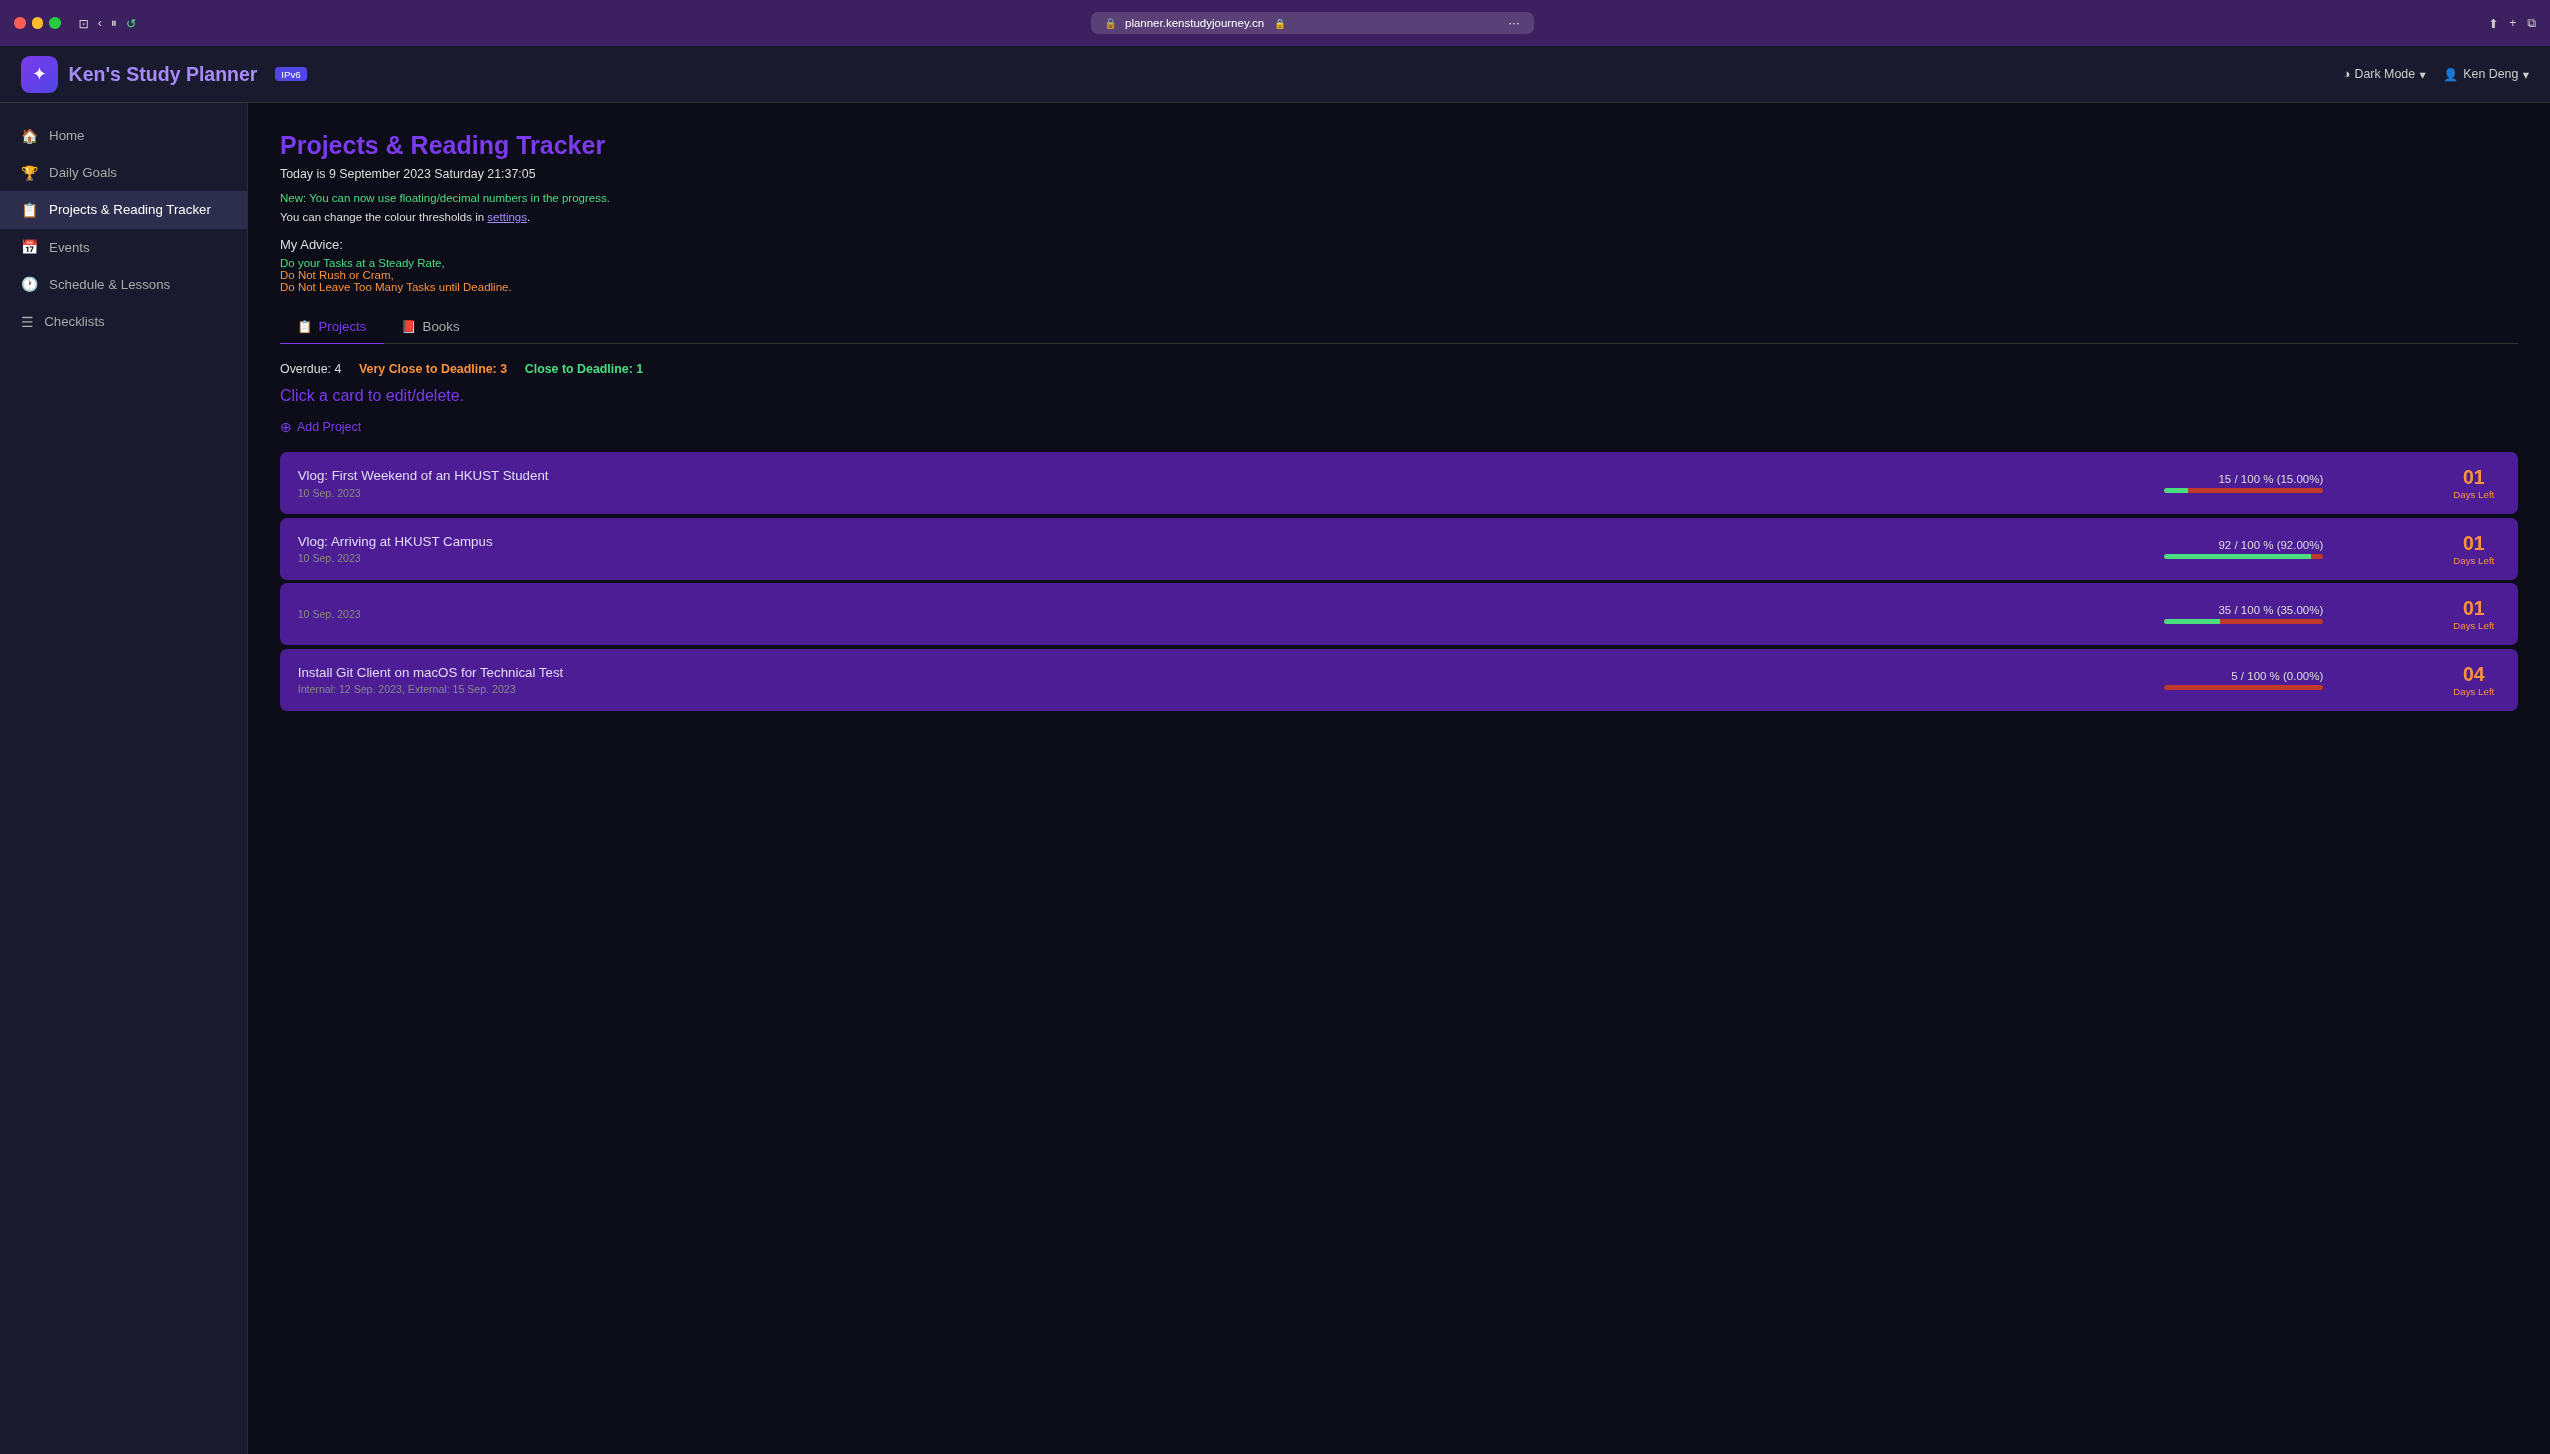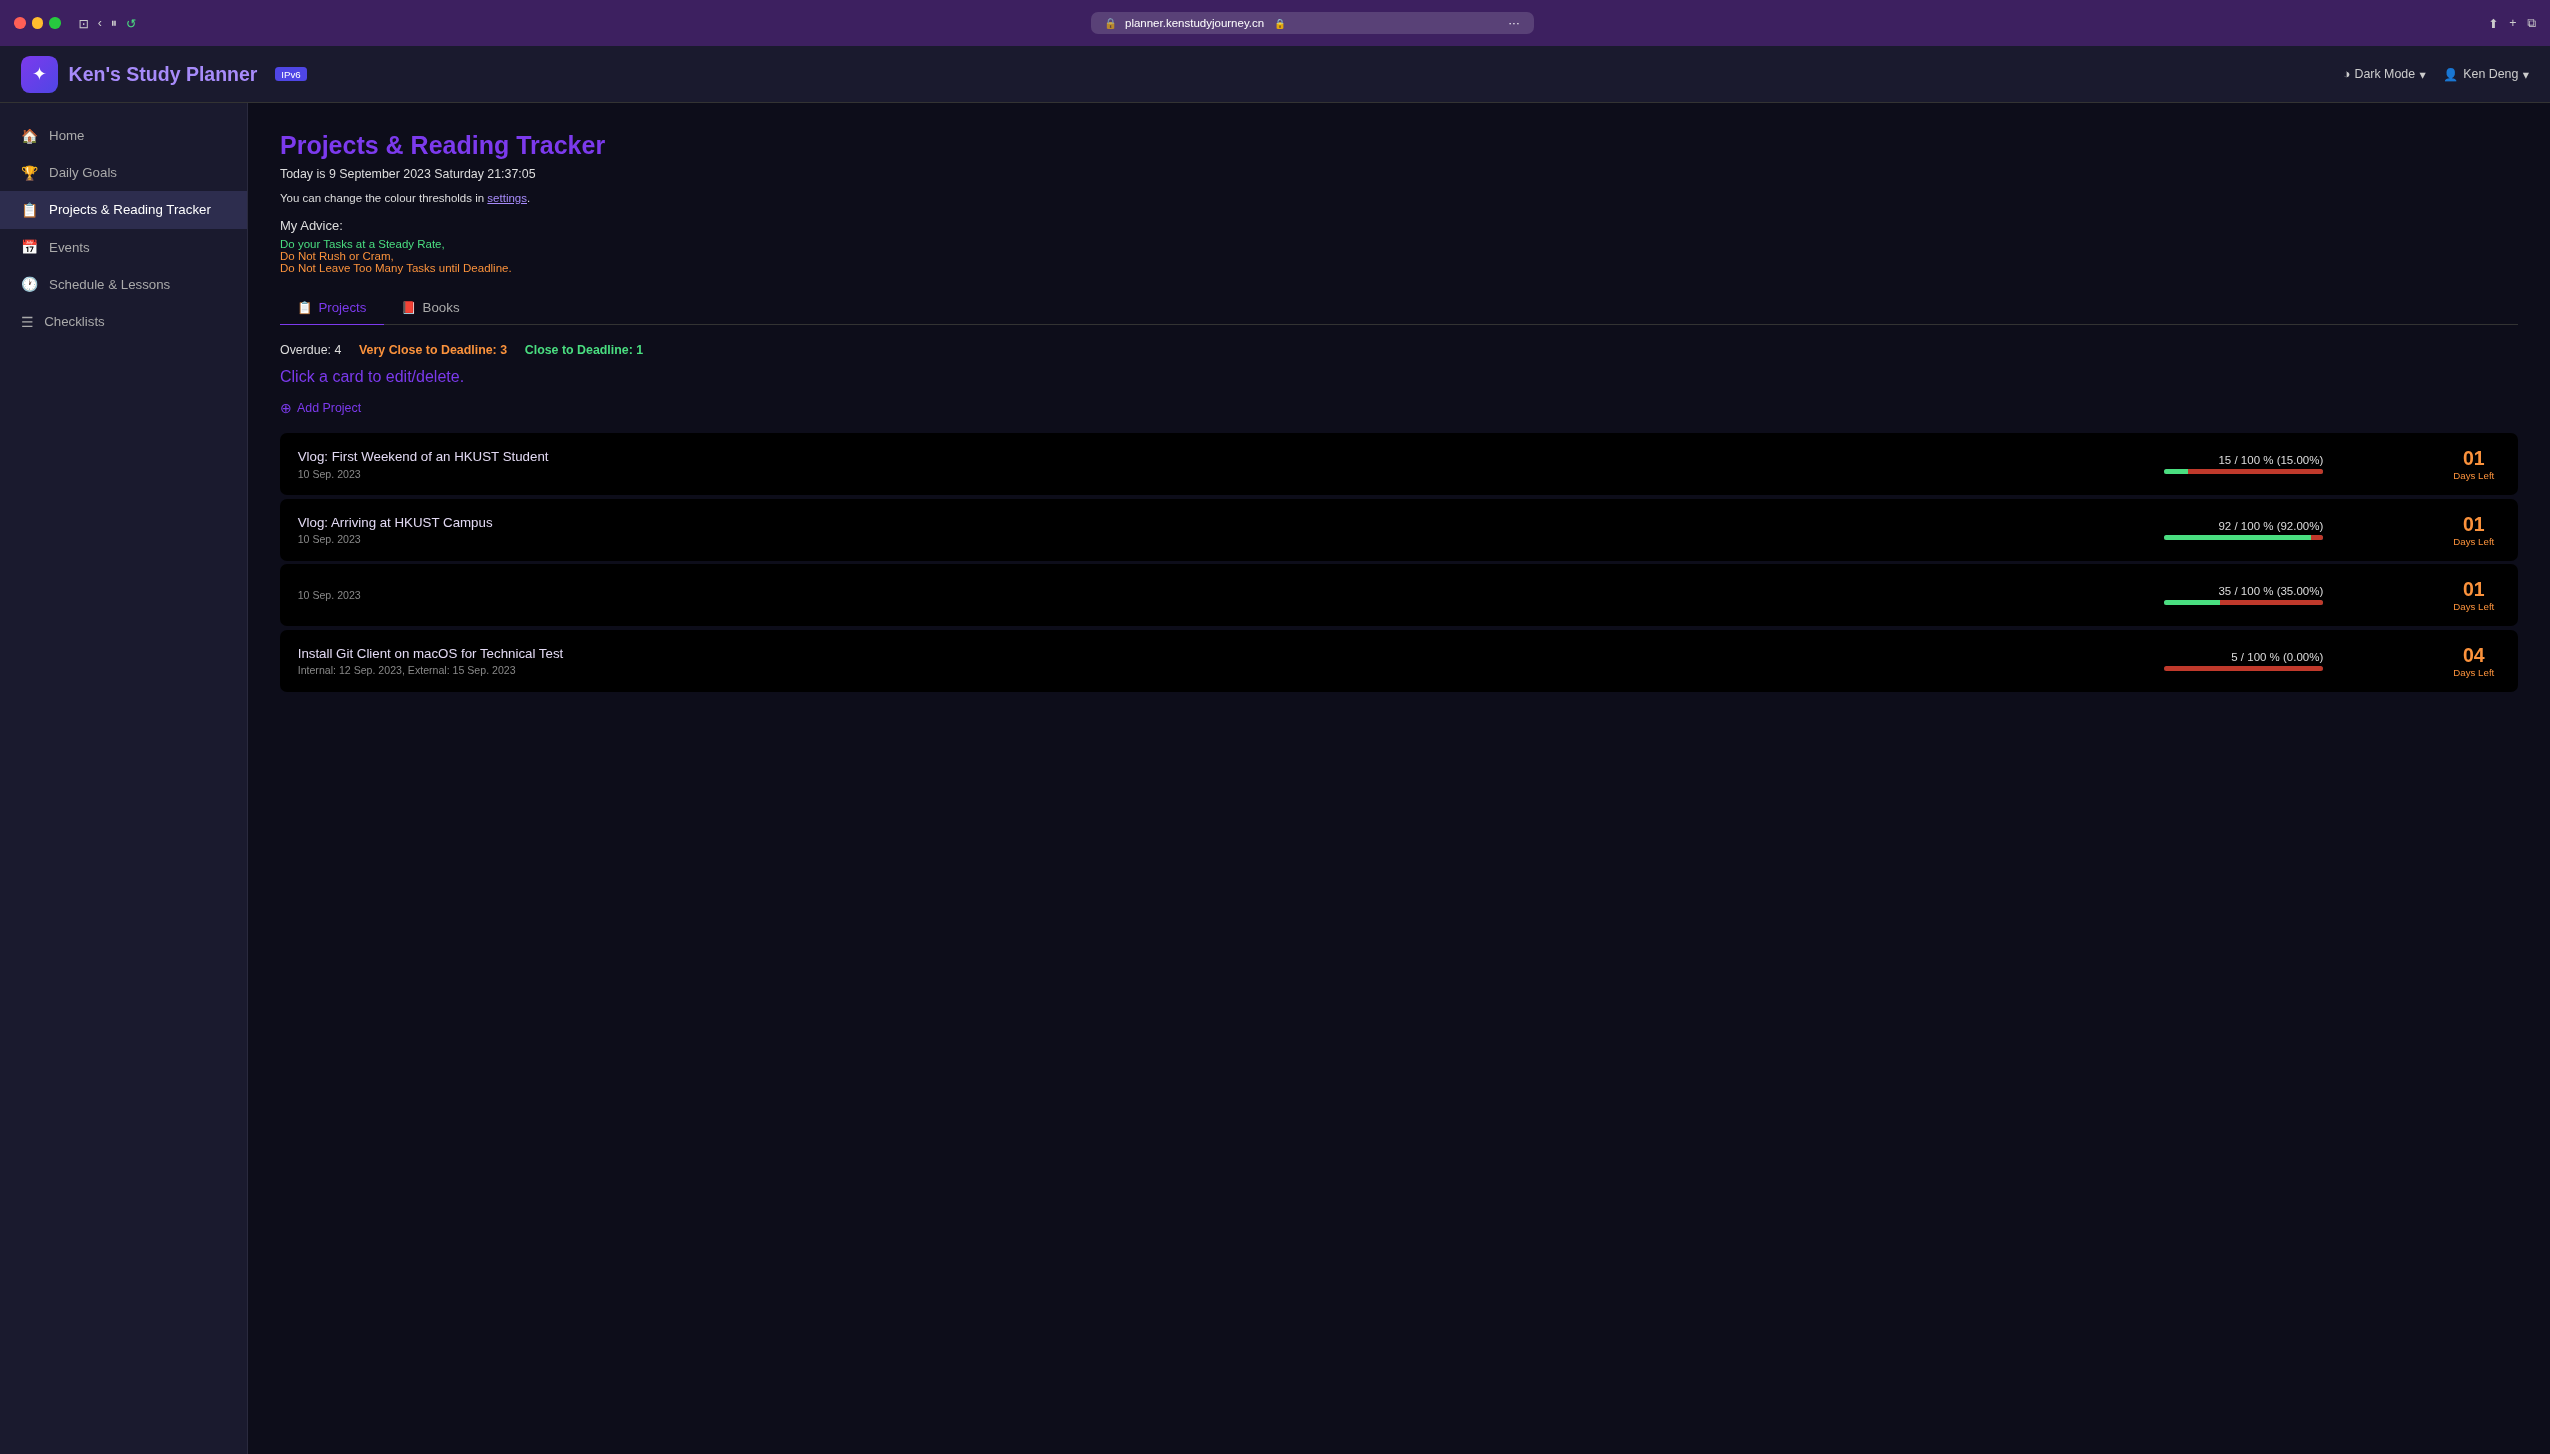--- a/index.html
+++ b/index.html
@@ -150,21 +150,21 @@
       color: #7c3aed;
       font-size: 12.4px;
       cursor: pointer;
       background: none;
       border: none;
       margin-bottom: 17.7px;
     }
 
     
     .project-card {
-      background: #000000;
+      background: #4c1d95;
       border-radius: 7px;
       padding: 14px 17.7px;
       margin-bottom: 3.5px;
       display: flex;
       align-items: center;
       cursor: pointer;
     }
     .card-left { flex: 1; }
     .card-title { color: #e2d9f3; font-size: 13.3px; margin-bottom: 3.5px; }
     .card-date { color: #888; font-size: 10.6px; }
@@ -254,20 +254,21 @@
     </div>
     <div class="sidebar-item">
       <span class="sidebar-icon">☰</span>
       <span>Checklists</span>
     </div>
   </nav>
 
   <main class="main-content">
     <h1 class="page-title">Projects &amp; Reading Tracker</h1>
     <p class="date-time">Today is 9 September 2023  Saturday  21:37:05</p>
+    <p class="notice-new">New: You can now use floating/decimal numbers in the progress.</p>
     <p class="notice-settings">
       You can change the colour thresholds in <a class="settings-link">settings</a>.
     </p>
 
     <div class="advice-block">
       <p class="advice-title">My Advice:</p>
       <p class="advice-line-green">Do your Tasks at a Steady Rate,</p>
       <p class="advice-line-orange">Do Not Rush or Cram,</p>
       <p class="advice-line-orange">Do Not Leave Too Many Tasks until Deadline.</p>
     </div>

